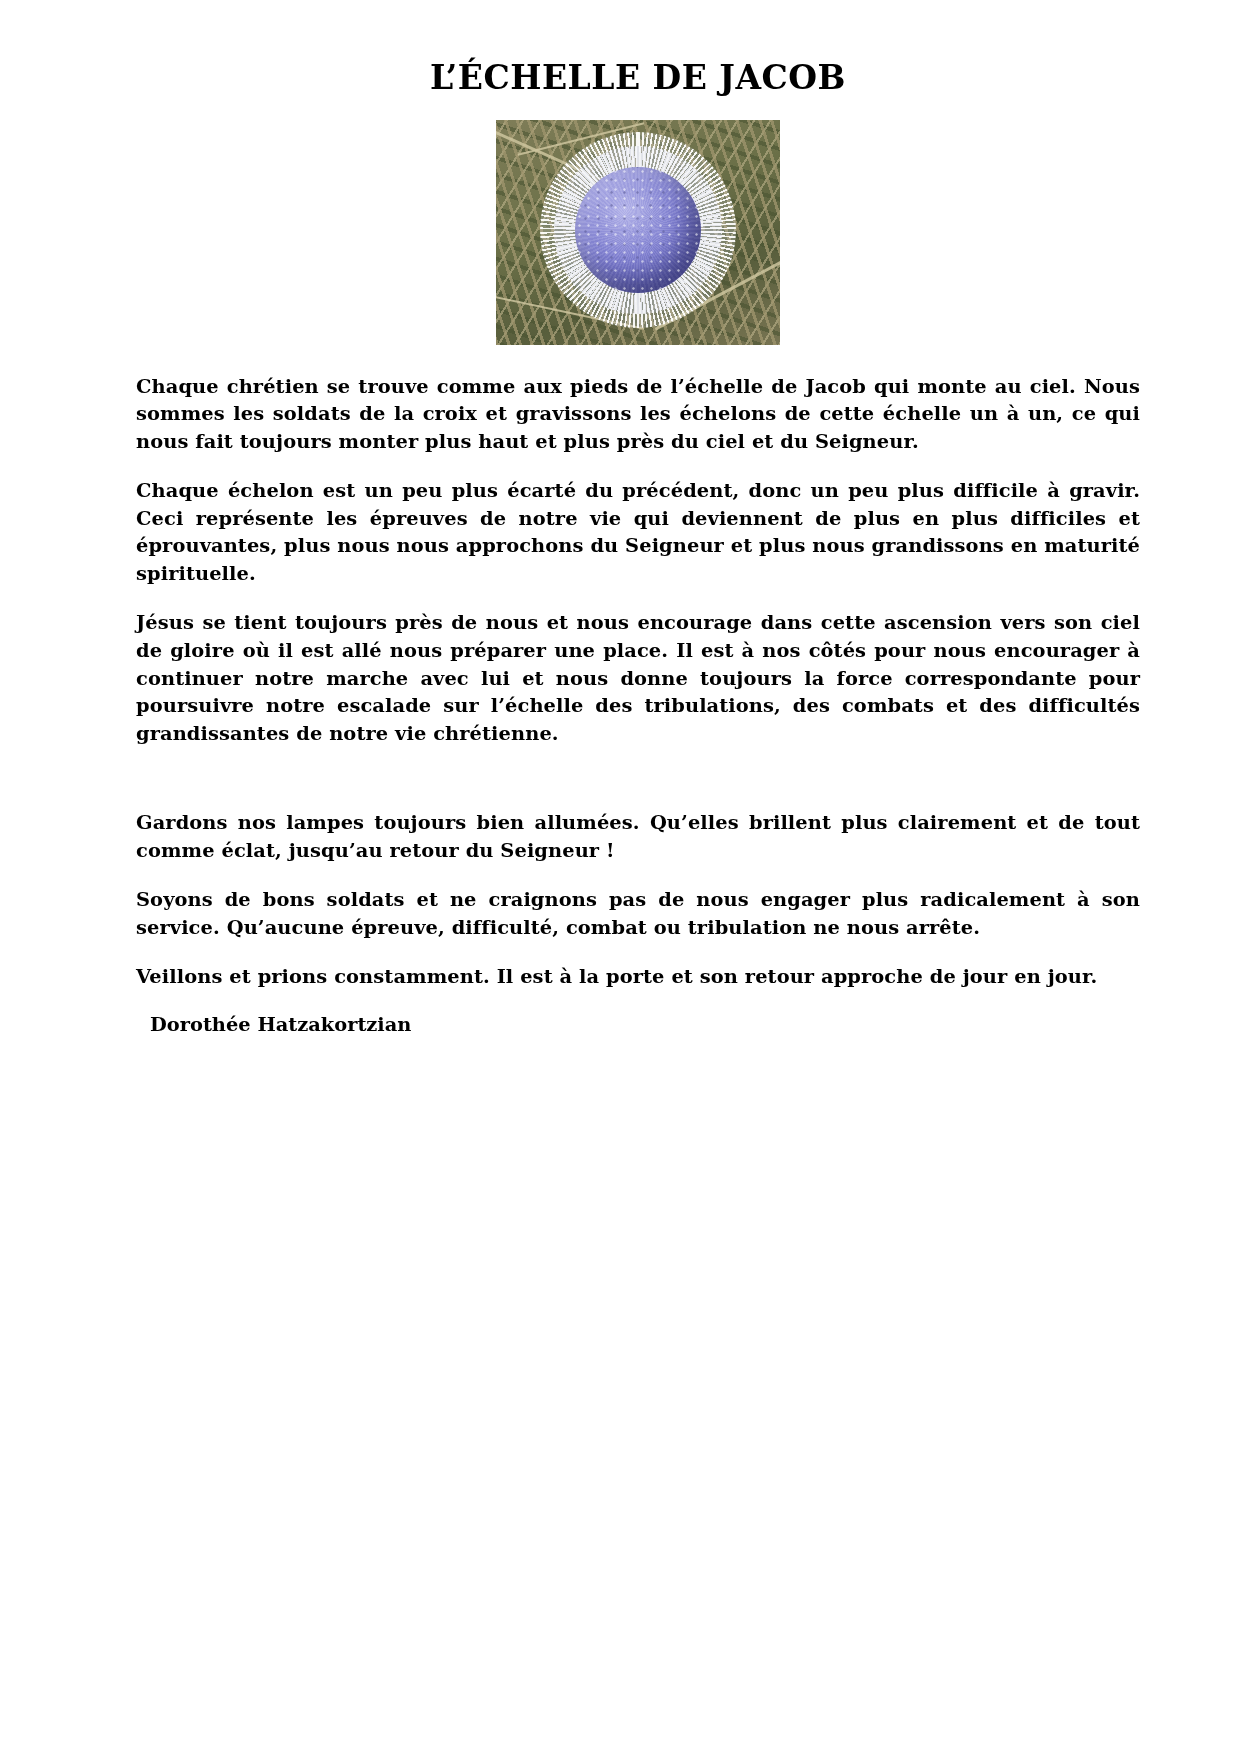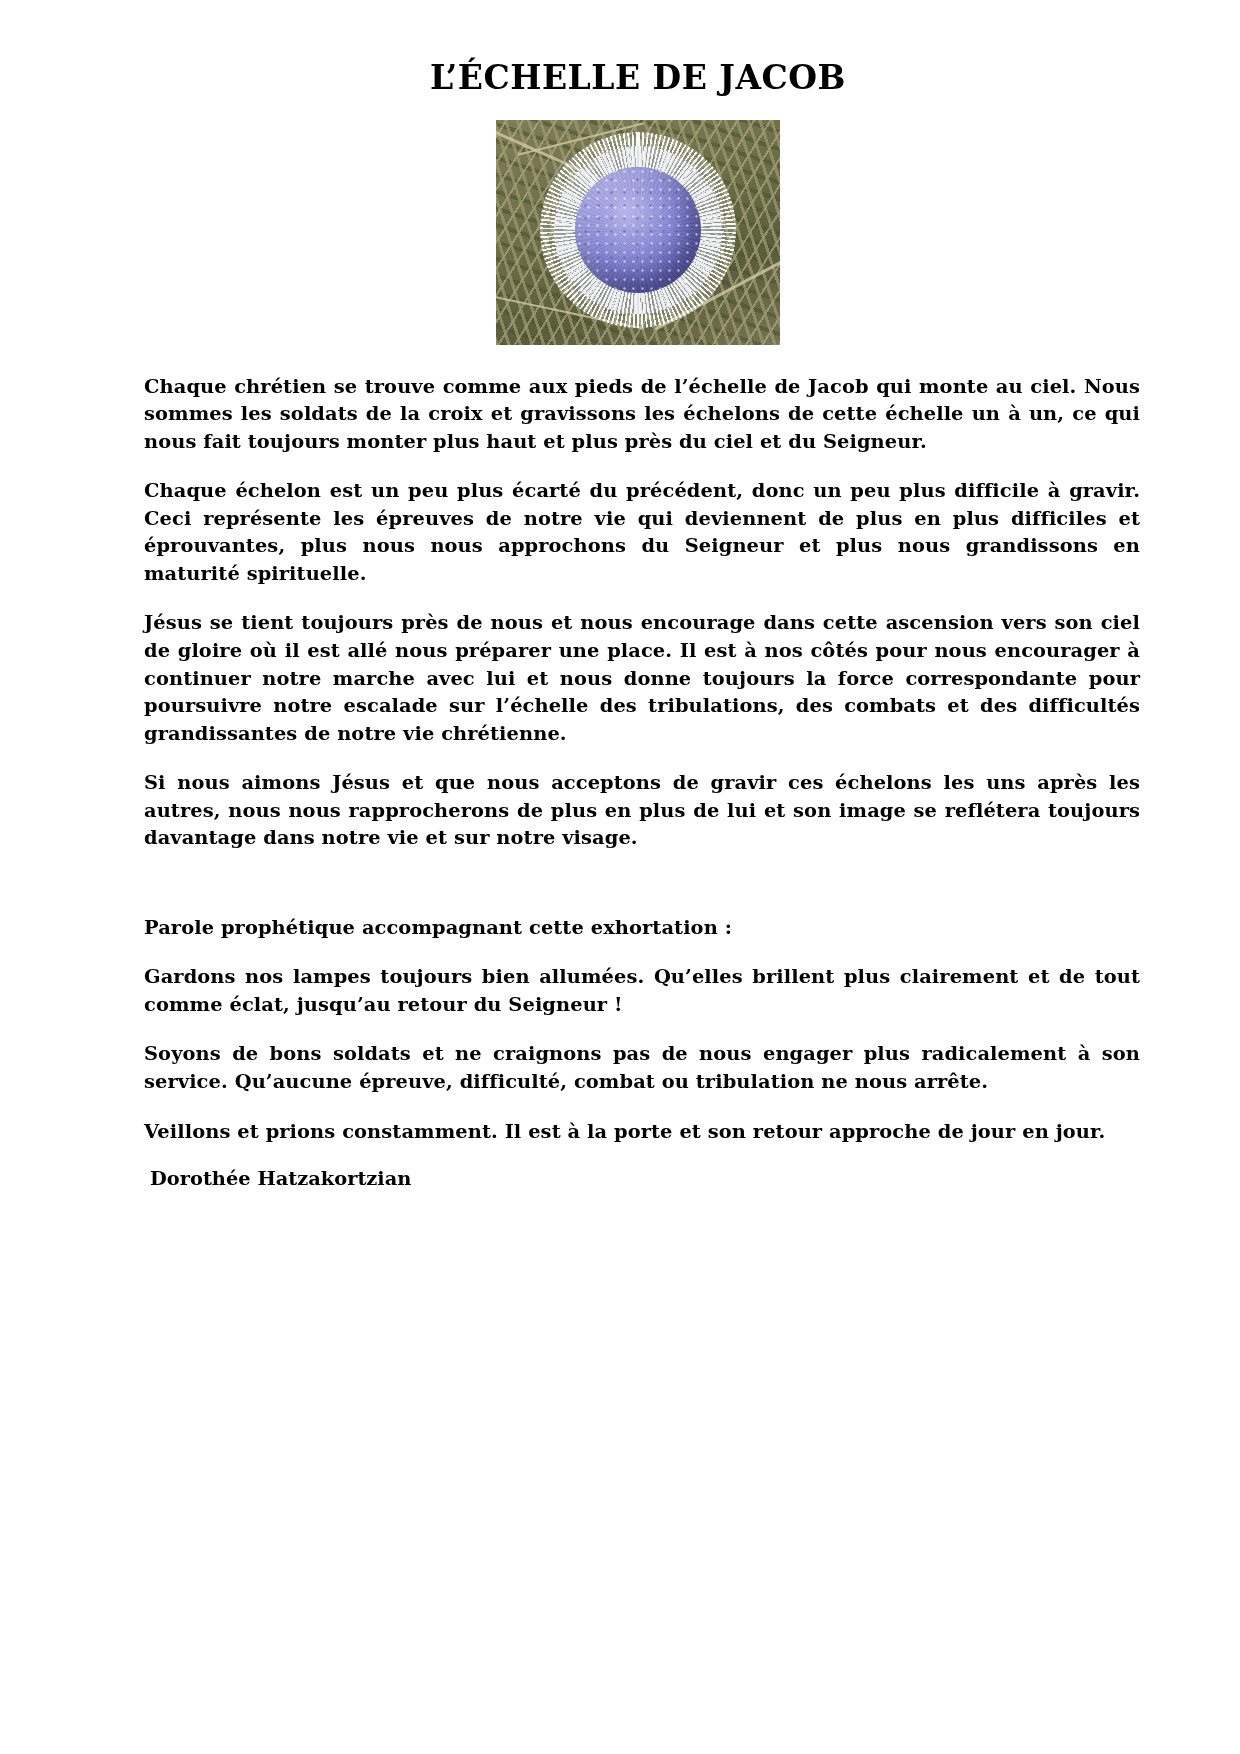--- a/index.html
+++ b/index.html
@@ -117,21 +117,21 @@
   }
   .body-text {
     margin-top: 28px;
   }
   p.para {
     font-family: "DejaVu Serif", "Liberation Serif", serif;
     font-weight: bold;
     font-size: 19.4px;
     line-height: 1.42;
     text-align: justify;
-    margin: 0 0 22px 8px;
+    margin: 0 0 22px 0;
     letter-spacing: 0.1px;
   }
   .spacer-block {
     height: 40px;
   }
   .signature {
     font-family: "DejaVu Serif", "Liberation Serif", serif;
     font-weight: bold;
     font-size: 19.4px;
     margin: 14px;
@@ -159,25 +159,23 @@
           <div class="globe-dots"></div>
         </div>
       </div>
     </div>
   </div>
 
   <div class="body-text">
     <p class="para">Chaque chrétien se trouve comme aux pieds de l’échelle de Jacob qui monte au ciel. Nous sommes les soldats de la croix et gravissons les échelons de cette échelle un à un, ce qui nous fait toujours monter plus haut et plus près du ciel et du Seigneur.</p>
     <p class="para">Chaque échelon est un peu plus écarté du précédent, donc un peu plus difficile à gravir. Ceci représente les épreuves de notre vie qui deviennent de plus en plus difficiles et éprouvantes, plus nous nous approchons du Seigneur et plus nous grandissons en maturité spirituelle.</p>
     <p class="para">Jésus se tient toujours près de nous et nous encourage dans cette ascension vers son ciel de gloire où il est allé nous préparer une place. Il est à nos côtés pour nous encourager à continuer notre marche avec lui et nous donne toujours la force correspondante pour poursuivre notre escalade sur l’échelle des tribulations, des combats et des difficultés grandissantes de notre vie chrétienne.</p>
-    <p class="para">Si nous aimons Jésus et que nous acceptons de gravir ces échelons les uns après les autres, nous nous rapprocherons de plus en plus de lui et son image se reflétera toujours davantage dans notre vie et sur notre visage.</p>
 
     <div class="spacer-block"></div>
 
-    <p class="para">Parole prophétique accompagnant cette exhortation :</p>
     <p class="para">Gardons nos lampes toujours bien allumées. Qu’elles brillent plus clairement et de tout comme éclat, jusqu’au retour du Seigneur !</p>
     <p class="para">Soyons de bons soldats et ne craignons pas de nous engager plus radicalement à son service. Qu’aucune épreuve, difficulté, combat ou tribulation ne nous arrête.</p>
     <p class="para">Veillons et prions constamment. Il est à la porte et son retour approche de jour en jour.</p>
 
     <p class="signature">Dorothée Hatzakortzian</p>
   </div>
 
 </div>
 
 </body></html>

